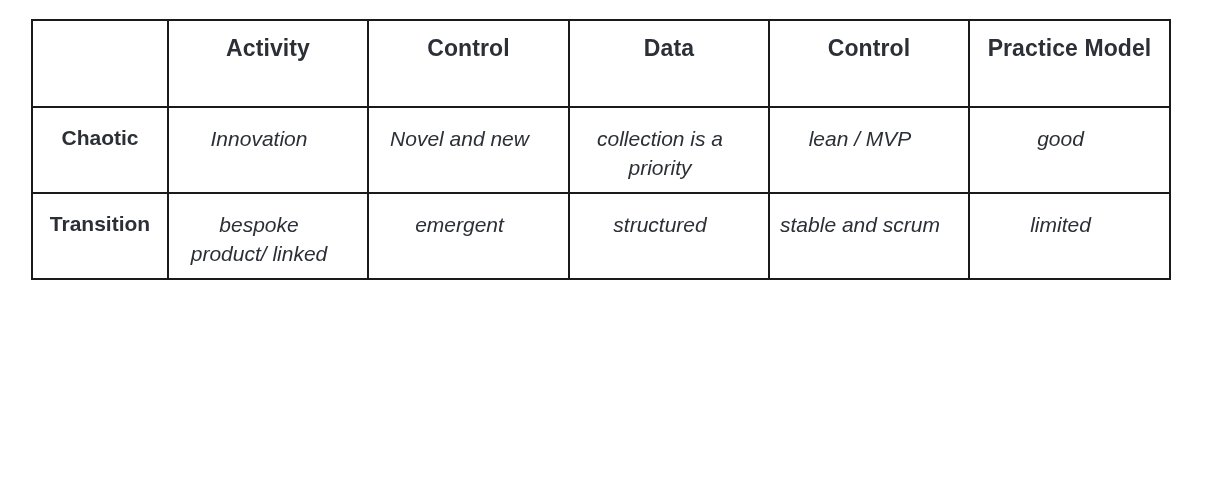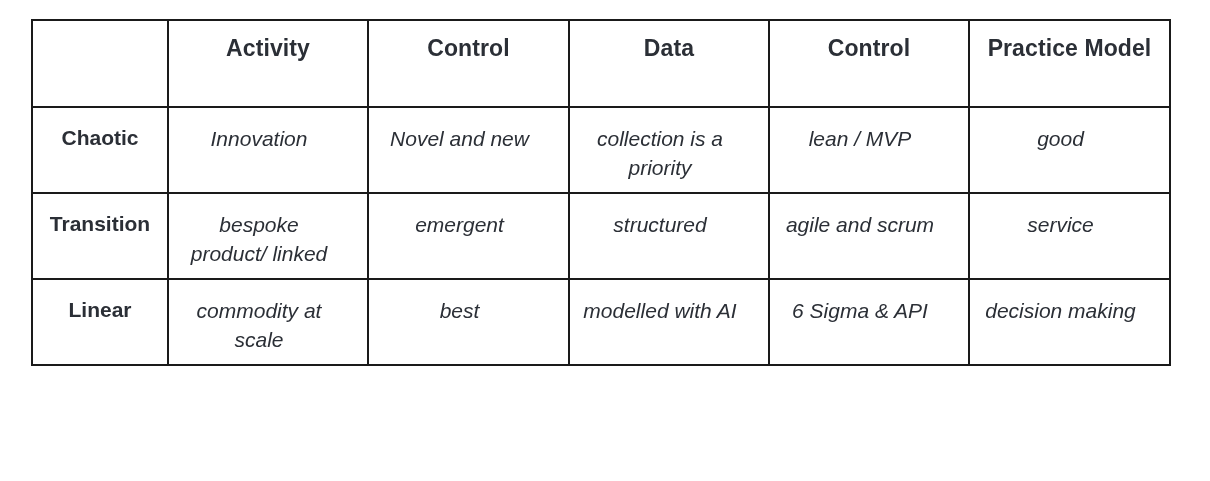--- a/index.html
+++ b/index.html
@@ -156,44 +156,24 @@
         <td class="value-cell">
           <span class="cell-inner">bespoke product/ linked</span>
         </td>
         <td class="value-cell">
           <span class="cell-inner">emergent</span>
         </td>
         <td class="value-cell">
           <span class="cell-inner">structured</span>
         </td>
         <td class="value-cell">
-          <span class="cell-inner">agile and scrum</span>
+          <span class="cell-inner">stable and scrum</span>
         </td>
         <td class="value-cell">
-          <span class="cell-inner">service</span>
+          <span class="cell-inner">limited</span>
         </td>
       </tr>
 
 
-      <tr class="body-row">
-        <td class="stage-cell">
-          <span class="cell-inner">Linear</span>
-        </td>
-        <td class="value-cell">
-          <span class="cell-inner">commodity at scale</span>
-        </td>
-        <td class="value-cell">
-          <span class="cell-inner">best</span>
-        </td>
-        <td class="value-cell">
-          <span class="cell-inner">modelled with AI</span>
-        </td>
-        <td class="value-cell">
-          <span class="cell-inner">6 Sigma &amp; API</span>
-        </td>
-        <td class="value-cell">
-          <span class="cell-inner">decision making</span>
-        </td>
-      </tr>
     </tbody>
   </table>
 
 </div>
 
 </body></html>

